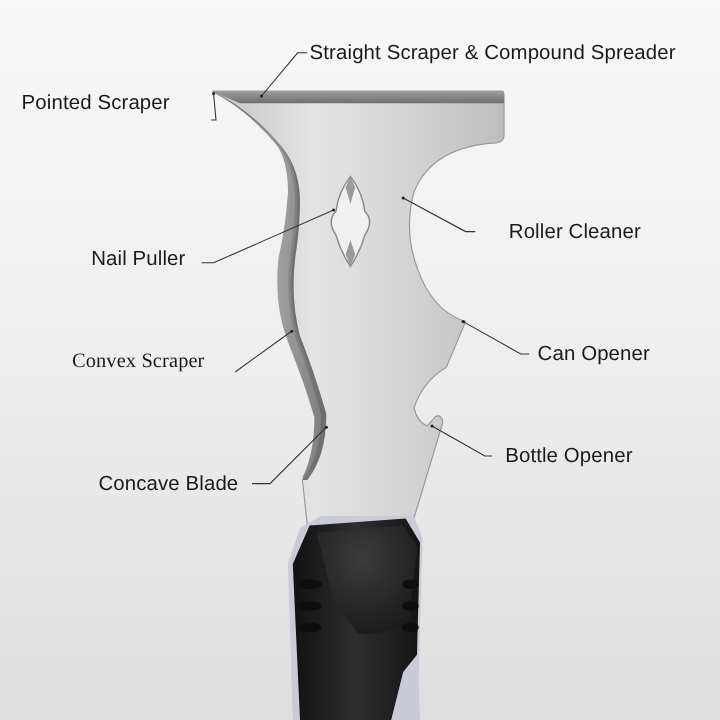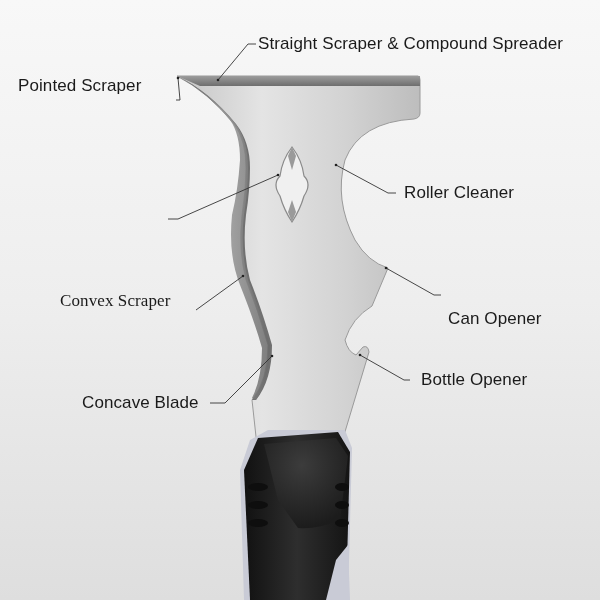--- a/index.html
+++ b/index.html
@@ -106,19 +106,20 @@
         <circle cx="336" cy="165" r="1.3"></circle>
       <circle cx="243" cy="276" r="1.3"></circle>
         <circle cx="386" cy="268" r="1.3"></circle>
       <circle cx="360" cy="355" r="1.3"></circle>
         <circle cx="272" cy="356" r="1.3"></circle>
     </g>
   </svg>
 
   <div class="label" style="left:258px; top:34px;">Straight Scraper &amp; Compound  Spreader</div>
   <div class="label" style="left:18px; top:76px;">Pointed Scraper</div>
-  <div class="label" style="left:404px; top:183px;text-align:center;">Roller Cleaner</div>
+  <div class="label" style="left:76px; top:206px;">Nail Puller</div>
+  <div class="label" style="left:424px; top:183px;text-align:center;">Roller Cleaner</div>
   <div class="label" style="left:60px; top:291px;font-family:Liberation Serif, serif;">Convex Scraper</div>
-  <div class="label" style="left:448px; top:285px;margin-top:24px;">Can Opener</div>
+  <div class="label" style="left:448px; top:285px;">Can Opener</div>
   <div class="label" style="left:421px; top:370px;">Bottle Opener</div>
   <div class="label" style="left:82px; top:393px;">Concave Blade</div>
 
 </div>
 
 </body></html>

